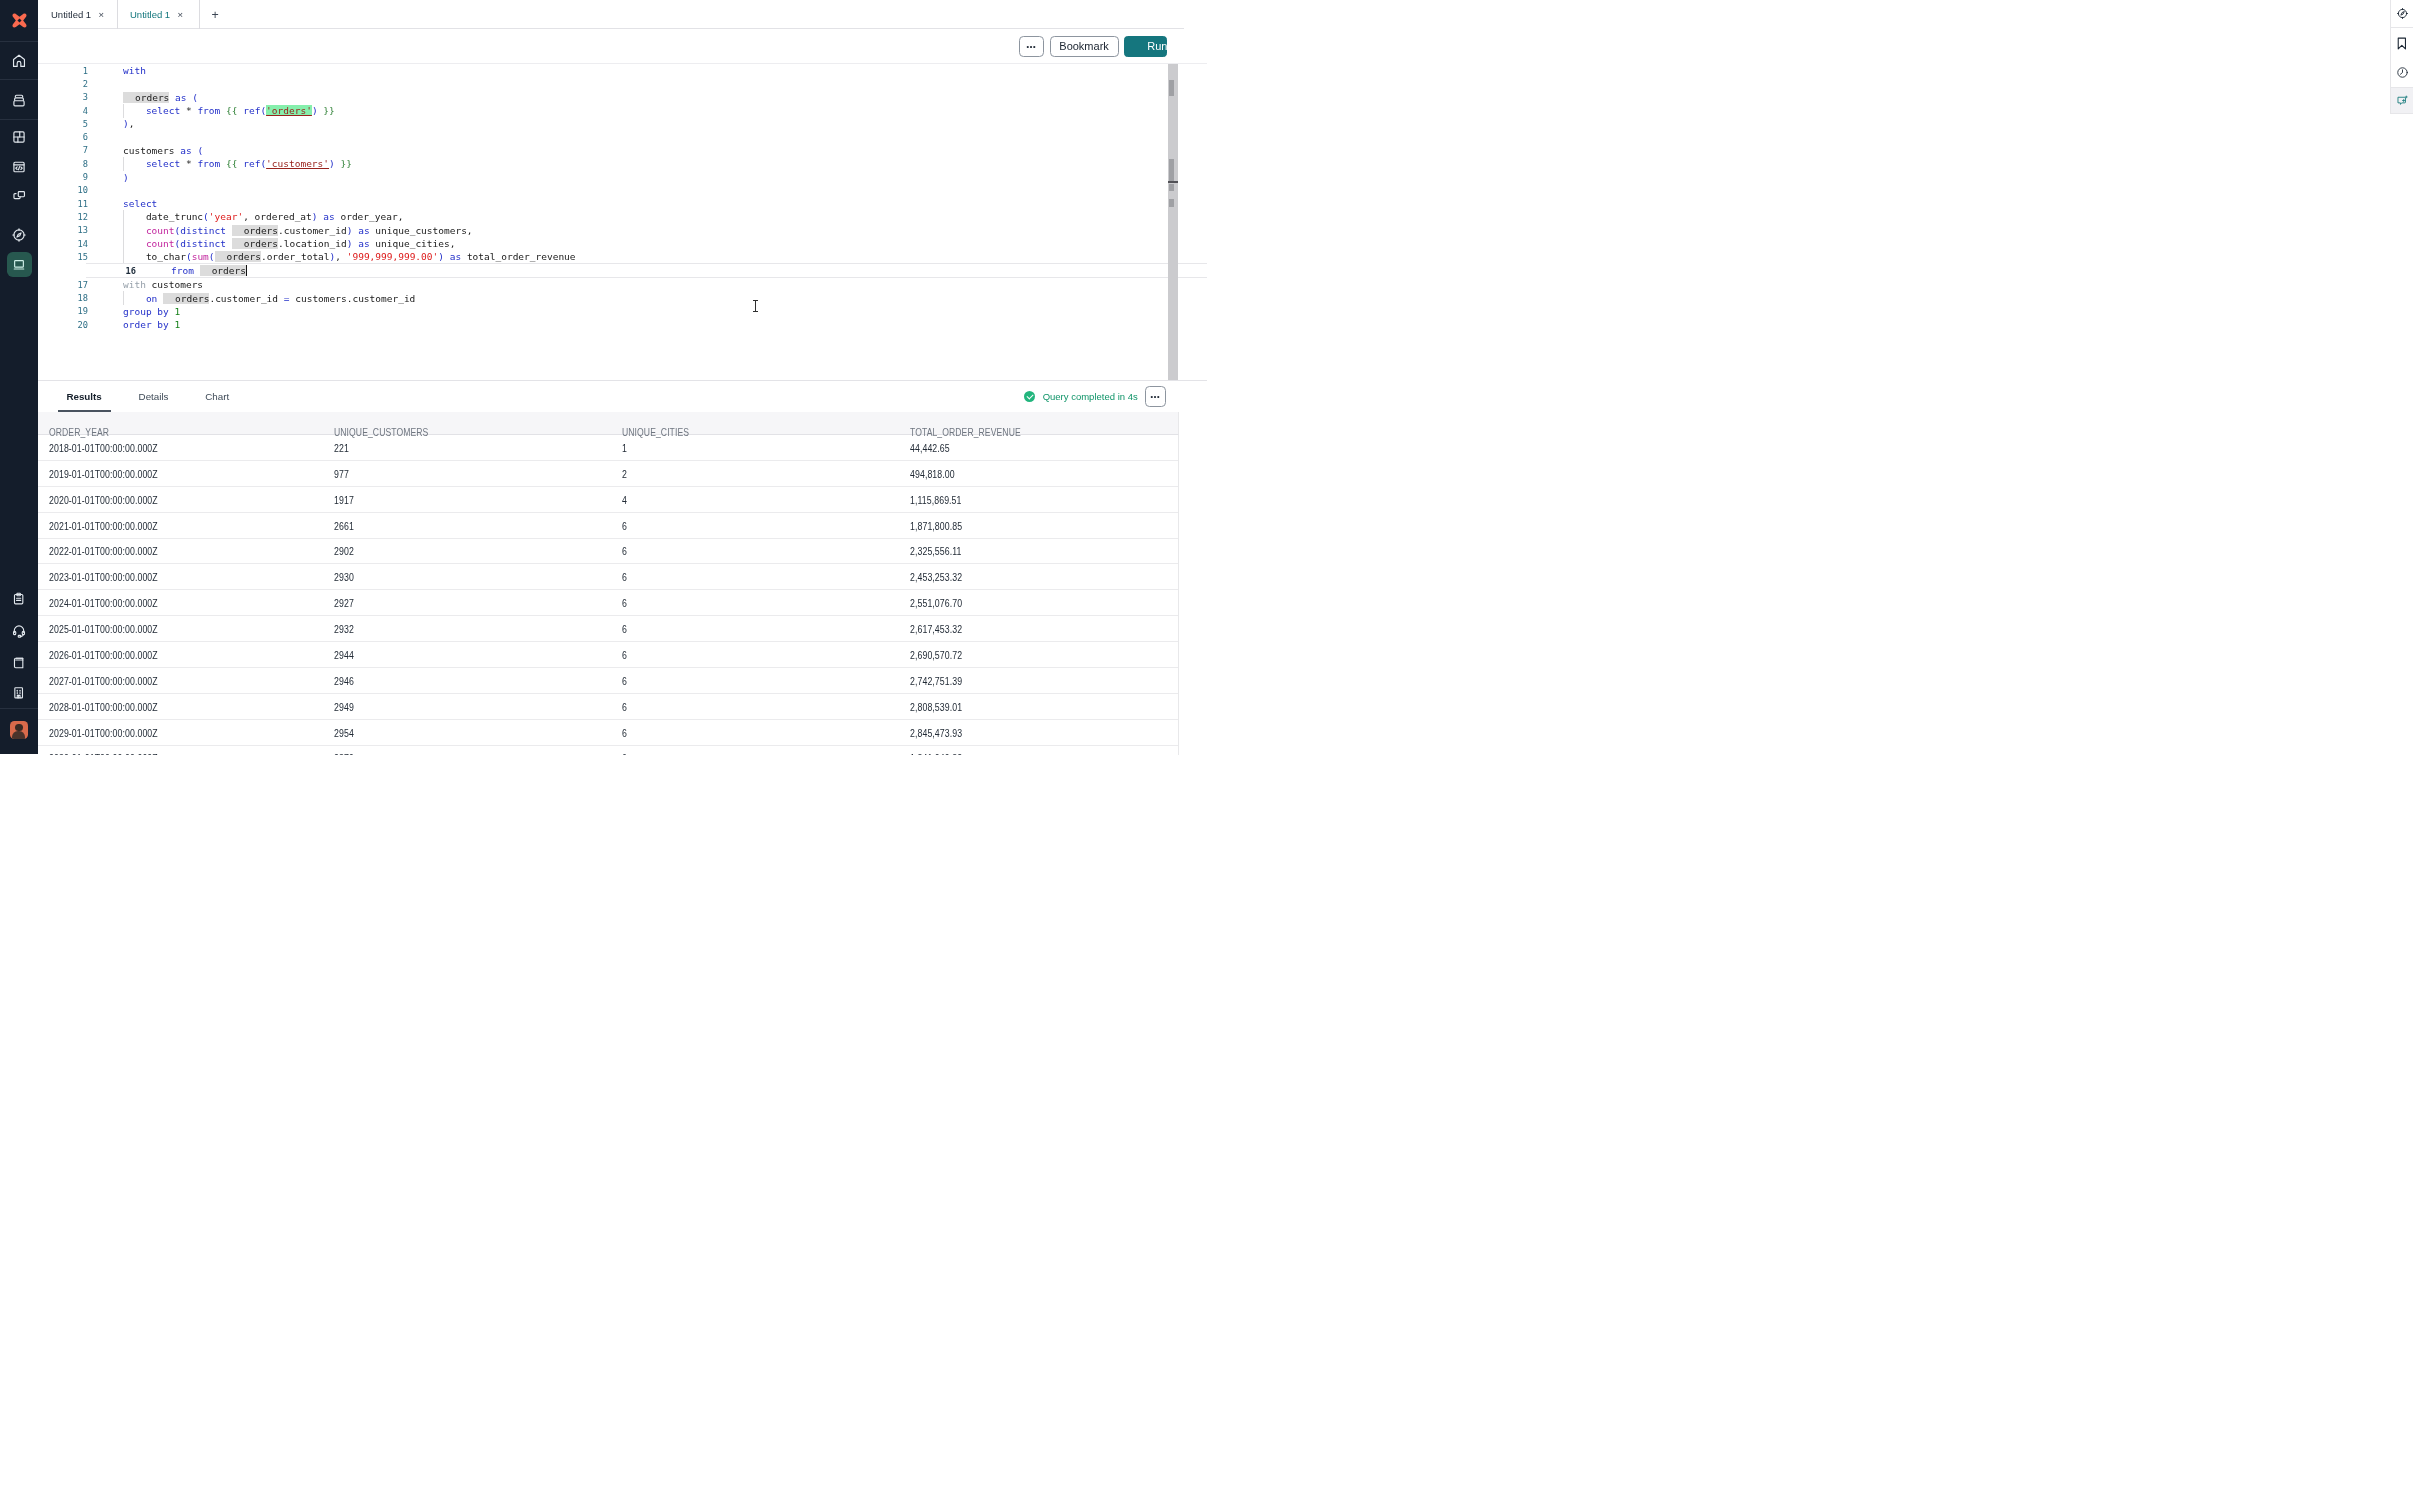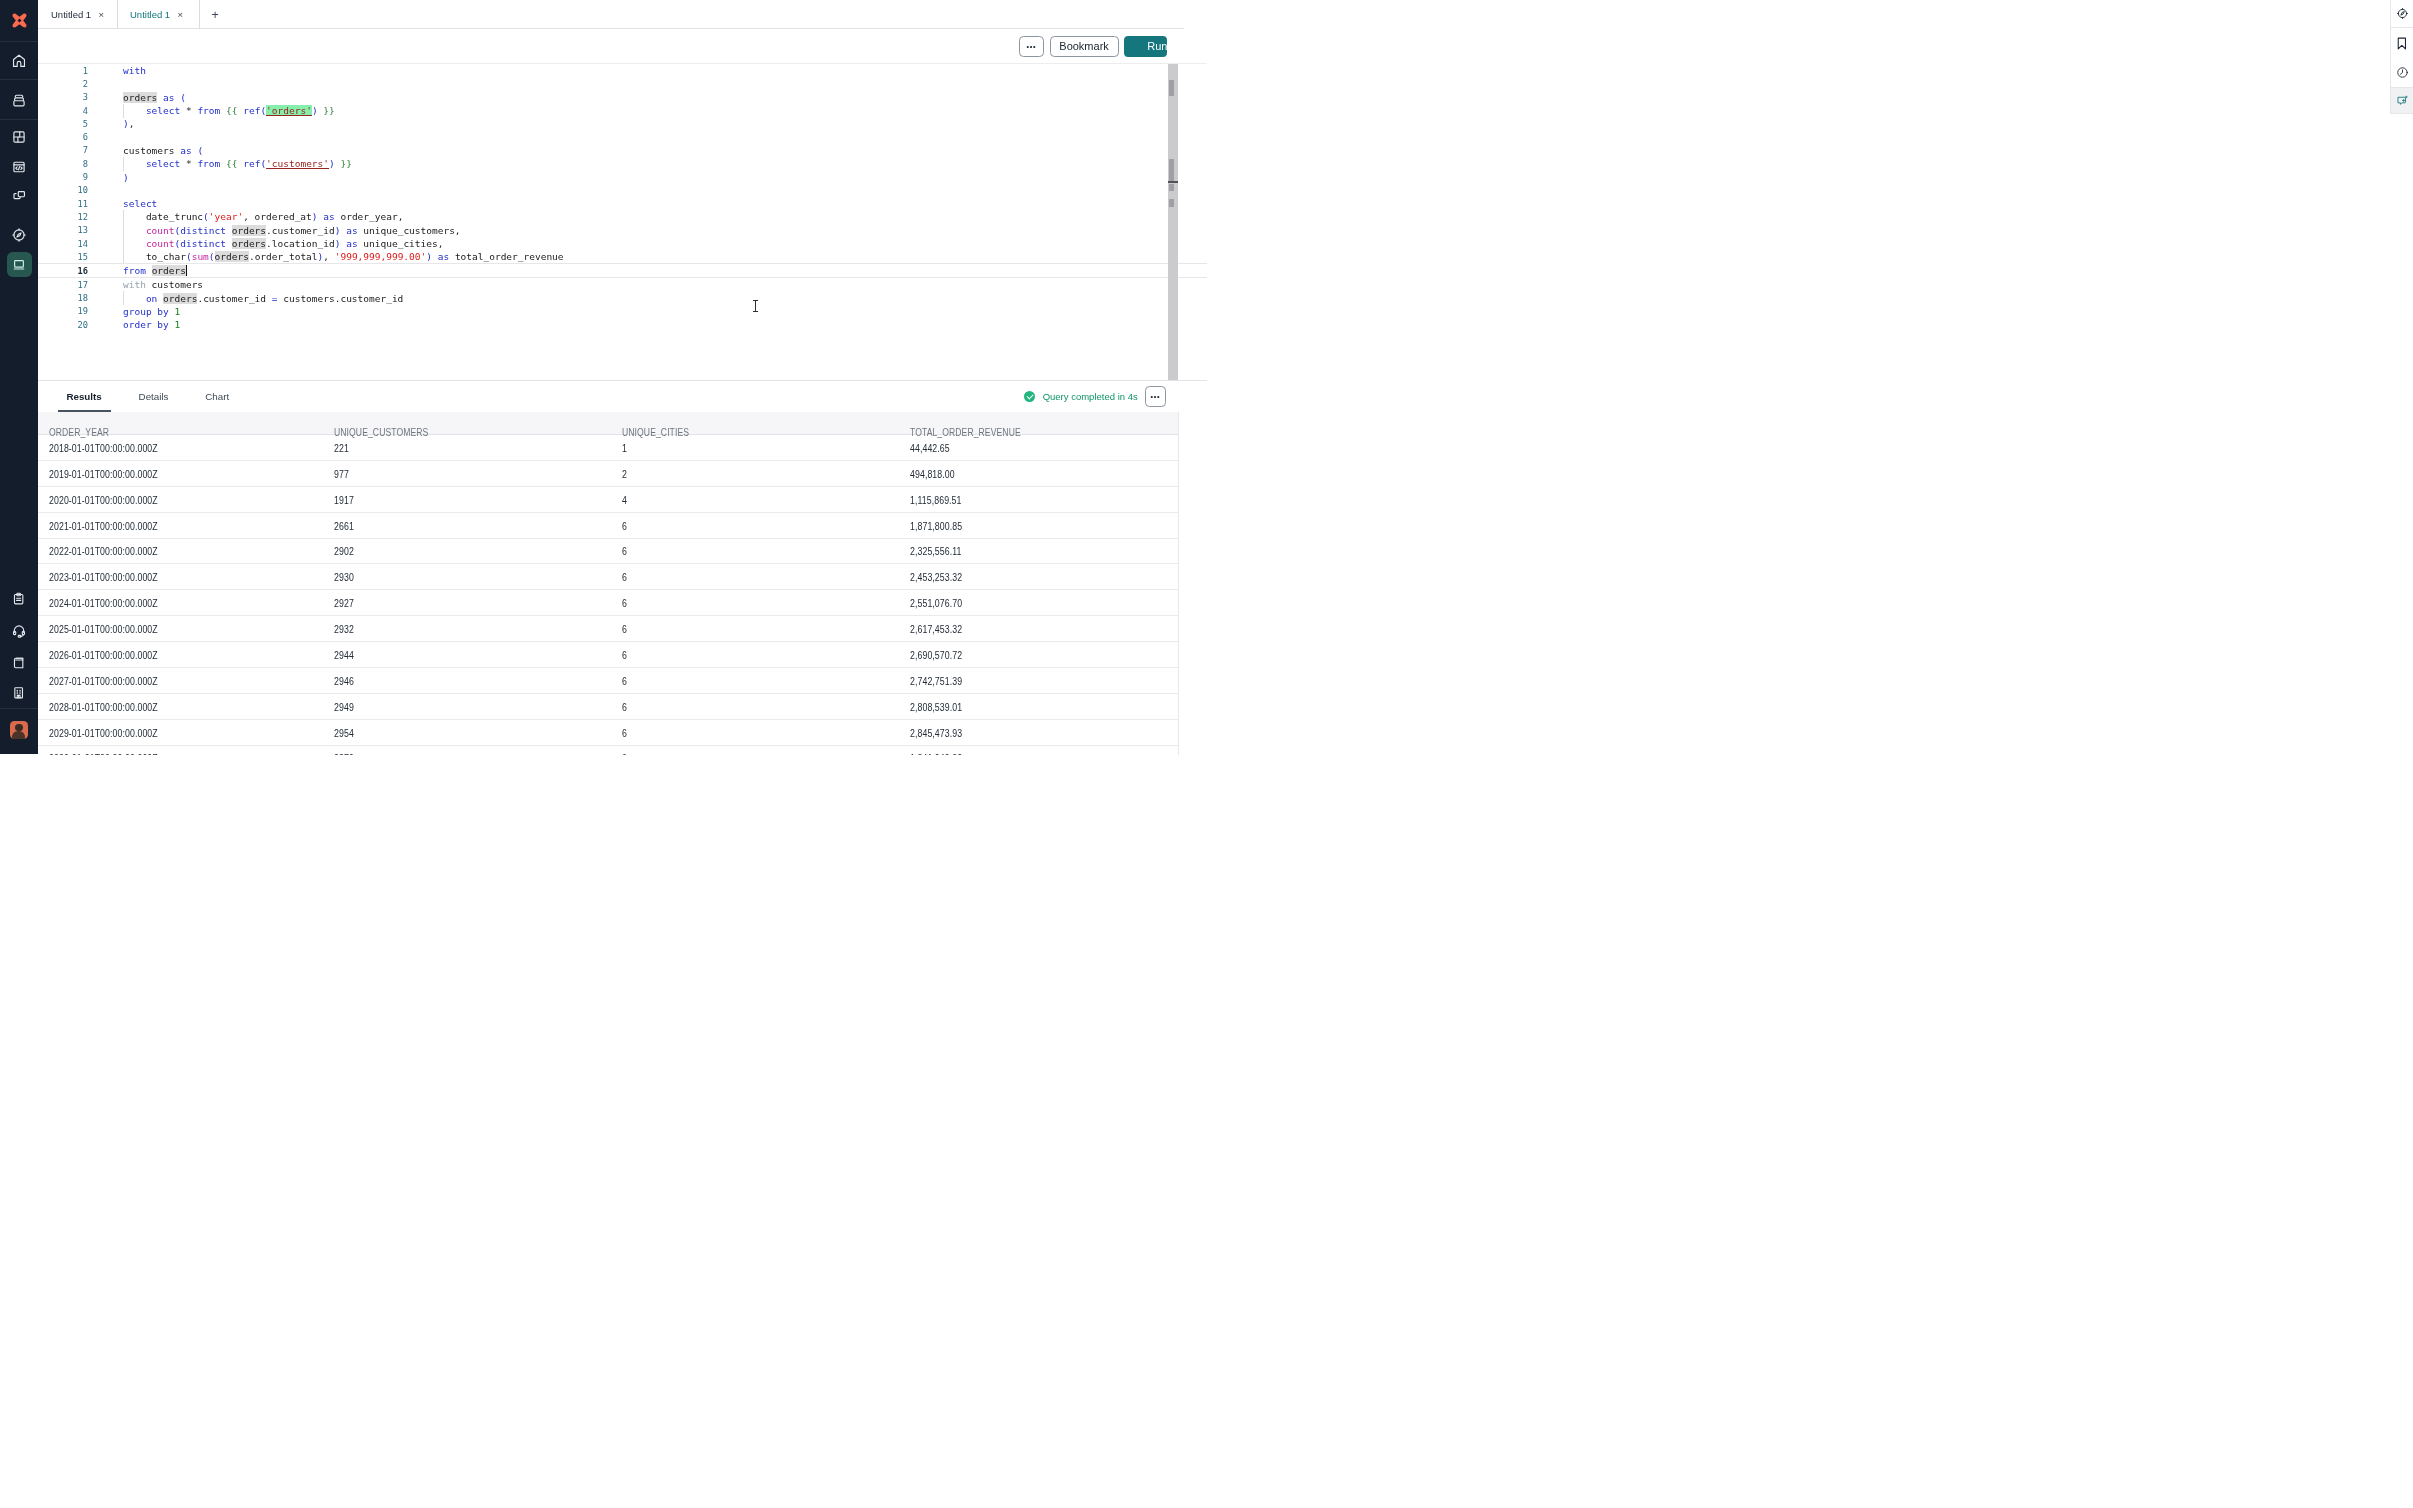--- a/index.html
+++ b/index.html
@@ -44,30 +44,30 @@
   .btn.more { width:25px; padding:0; letter-spacing:0.7px; font-size:7.3px; font-weight:bold; }
   .btn.run { background:#15767e; border-color:#15767e; color:#fff; width:35px; border-radius:3.6px; font-weight:500;padding-left:32px; }
 
   
   .editor { position:absolute; left:0; top:64px; right:0; height:316px; background:#fff; overflow:hidden;
     font-family:"DejaVu Sans Mono", monospace; font-size:9.5px; }
   .cline { position:relative; display:flex; height:13.3px; align-items:center; white-space:pre; }
   .cline .gut { width:66px; text-align:right; padding-right:16px; color:#2e6f86; font-size:8.7px; flex:0 0 auto; }
   .cline .code { position:relative; padding-left:19px; }
   .cline.guide .code:before { content:""; position:absolute; left:19px; top:-1.5px; bottom:-1.5px; width:0.7px; background:#dcdcde; }
-  .cline.active { background:#fff; border-top:0.7px solid #e7e7ea; border-bottom:0.7px solid #e7e7ea; height:14.7px; }
+  .cline.active { background:#fff; border-top:0.7px solid #e7e7ea; border-bottom:0.7px solid #e7e7ea; height:14.7px;margin-left:48px; }
   .cline.active .gut { color:#1d2b3a; font-weight:bold; }
   .s-kw { color:#2330c9; } .s-pb { color:#2330c9; }
   .s-fn { color:#c2269e; }
   .s-str { color:#dd1c1c; }
   .s-br { color:#2f8136; }
   .s-num { color:#15801a; }
   .s-gr { color:#97a1ab; }
   .s-id { color:#1a1a1a; }
-  .s-hl { color:#1a1a1a; background:#dcdcdc; }
+  .s-hl { color:#1a1a1a; background:#dcdcdc;padding-left:12px; }
   .s-ref { color:#99231d; text-decoration:underline; }
   .s-refhl { color:#99231d; text-decoration:underline; background:#86efac; }
   .s-cur { display:inline-block; width:0; border-left:1.2px solid #111; height:11px; vertical-align:-2.2px; }
 
   .scrolltrack { position:absolute; left:1130px; top:0; width:10.2px; height:316px; background:#cbcbce; }
   .st-thumb { position:absolute; left:0.7px; width:5.8px; background:#9fa0a4; }
   .st-line { position:absolute; left:0; width:10.2px; height:2.2px; background:#515156; }
 
   
   .ibeam { position:absolute; left:713px; top:300px; width:8px; height:12.4px; }

